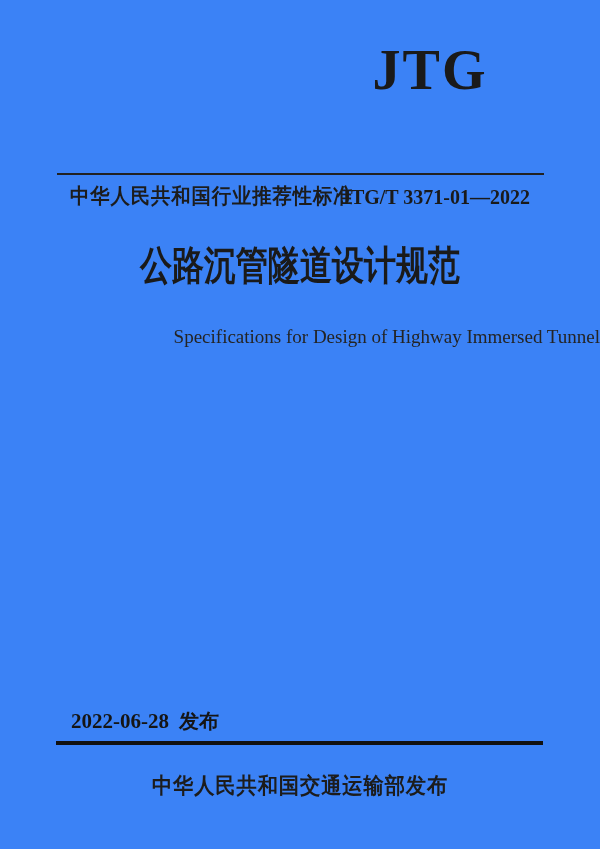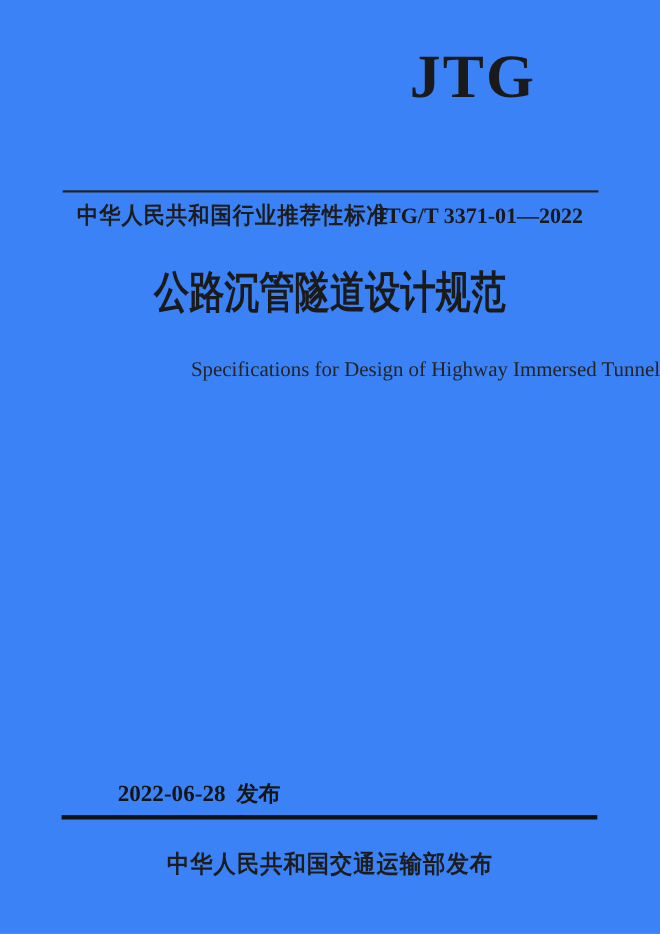--- a/index.html
+++ b/index.html
@@ -103,21 +103,20 @@
     top: 709px;
     left: 57px;
     right: 57px;
     height: 26px;
   }
   .date-issue {
     position: absolute;
     left: 14px;
     bottom: 0;
     white-space: nowrap;
-    margin-left: 36px;
   }
   .date-effective {
     position: absolute;
     right: 13px;
     bottom: 0;
     white-space: nowrap;
   }
   .date-num {
     font-family: "Liberation Serif", "DejaVu Serif", serif;
     font-weight: bold;

